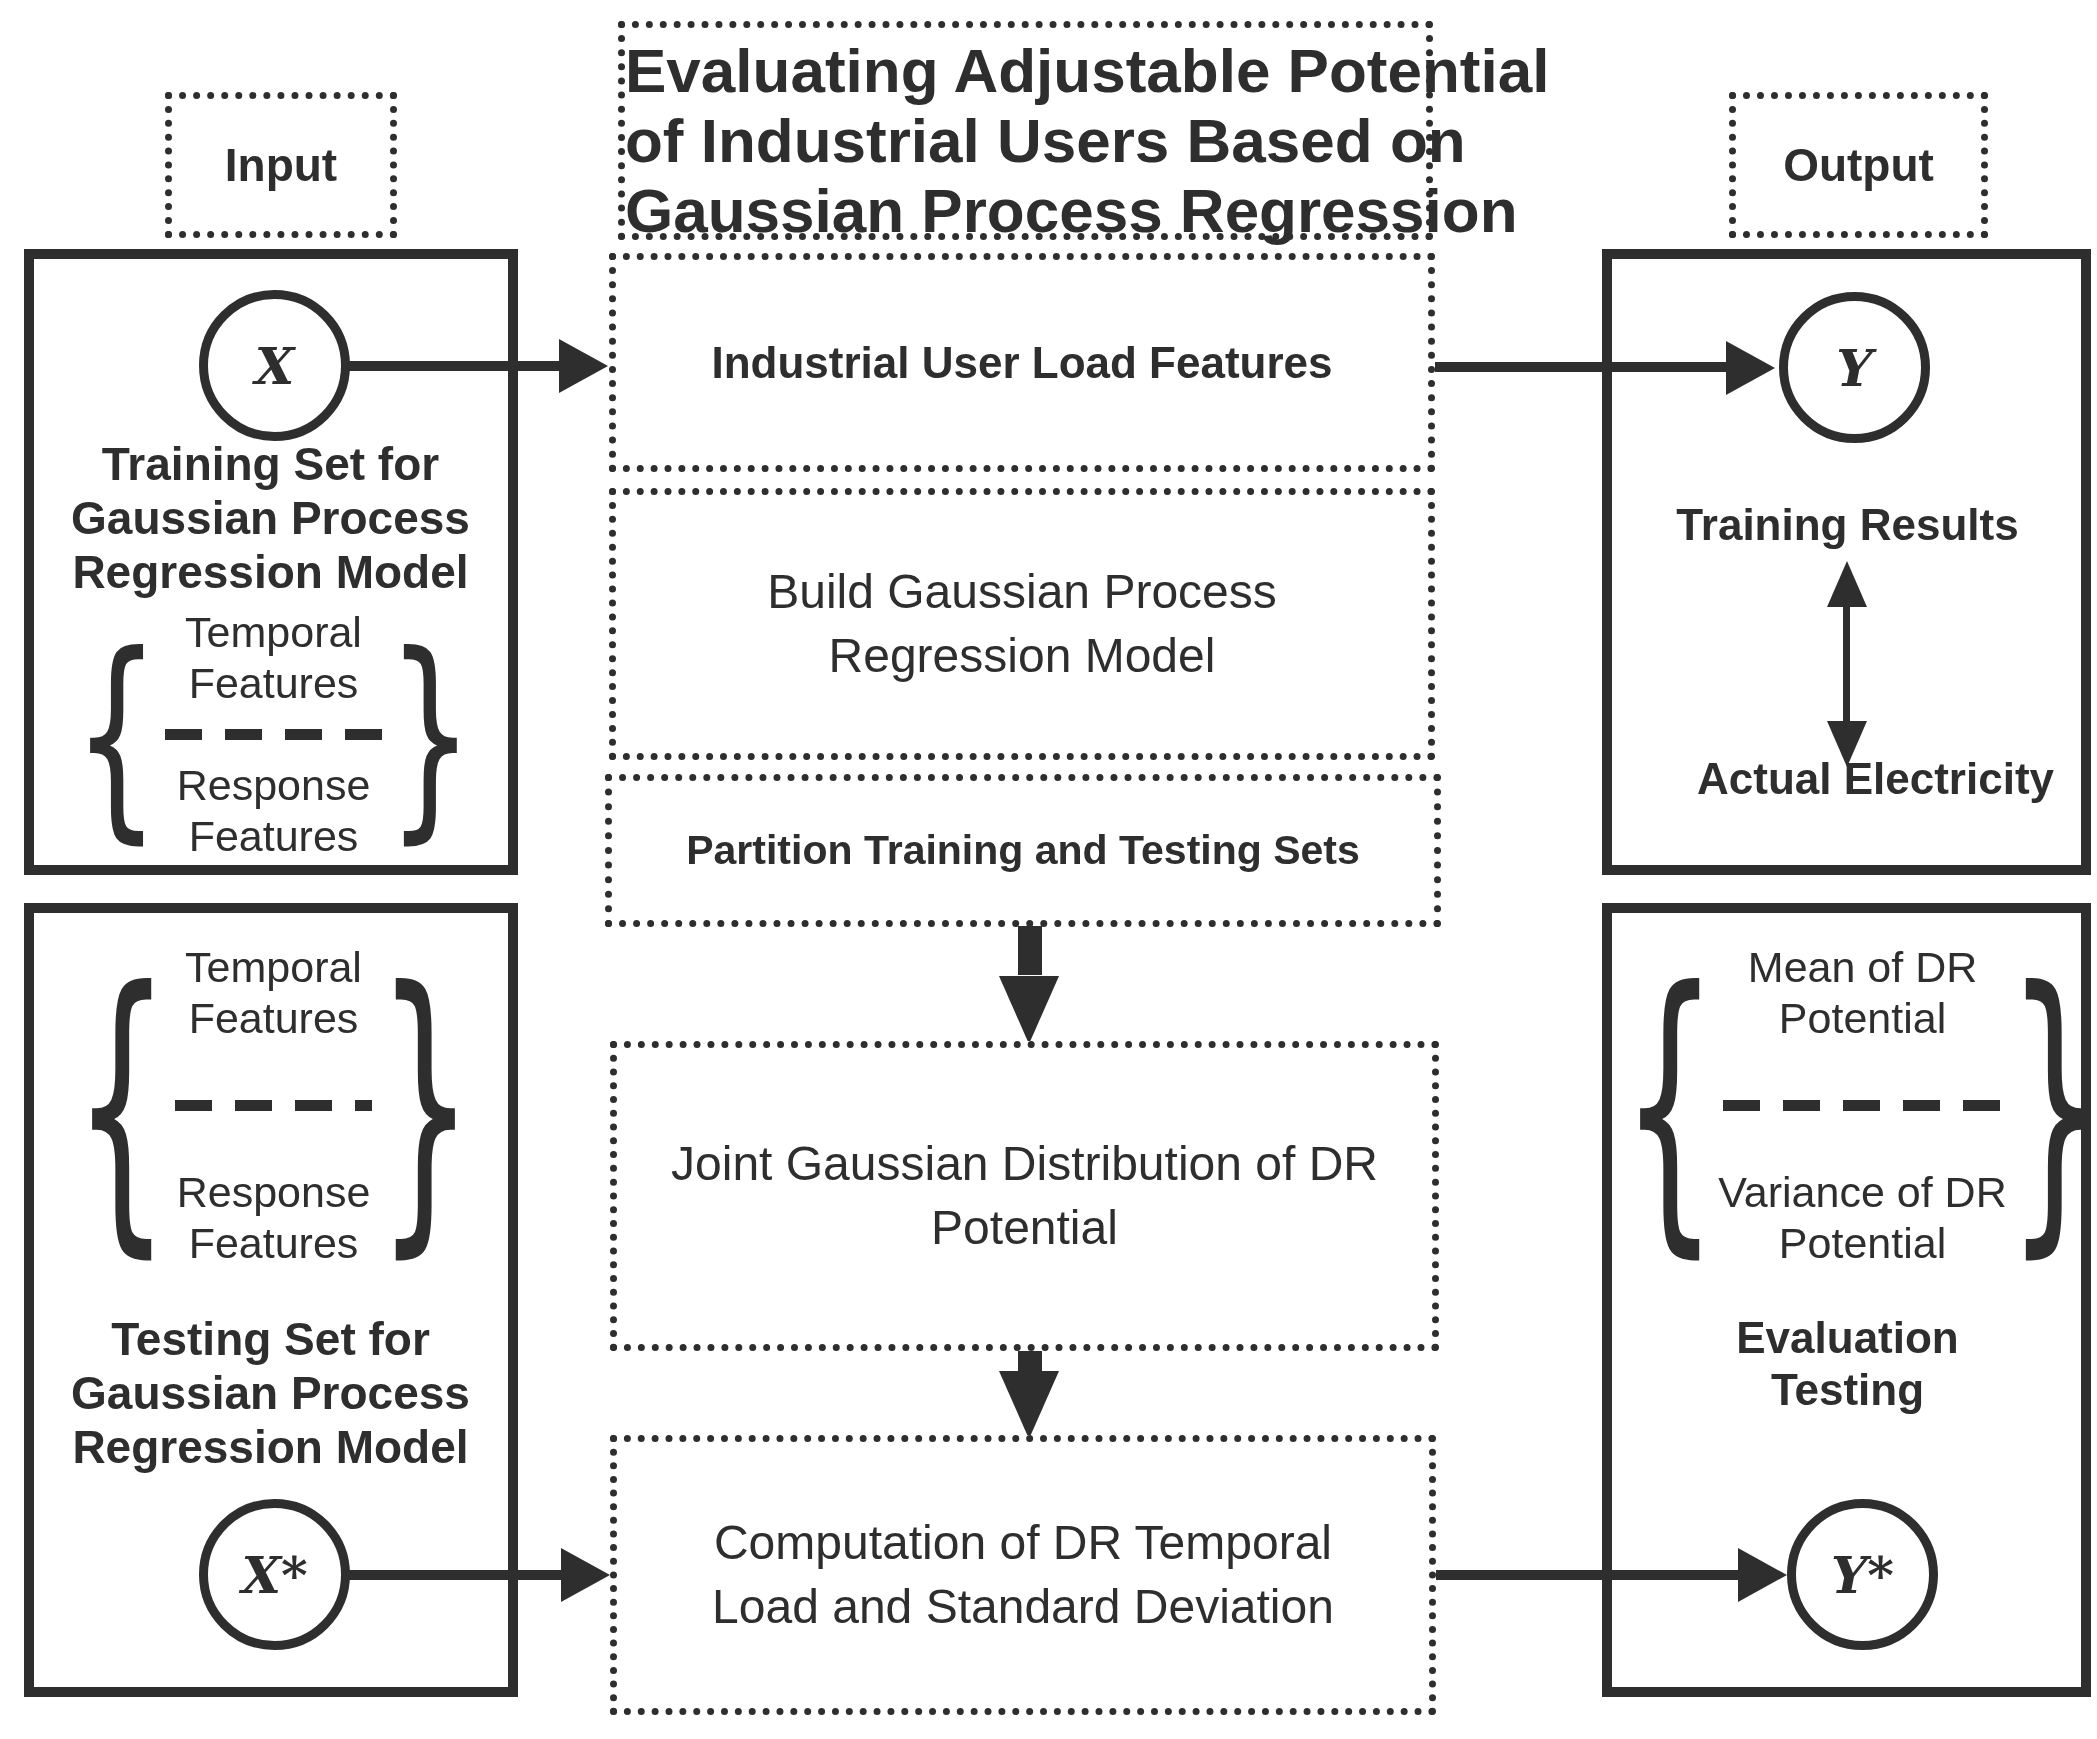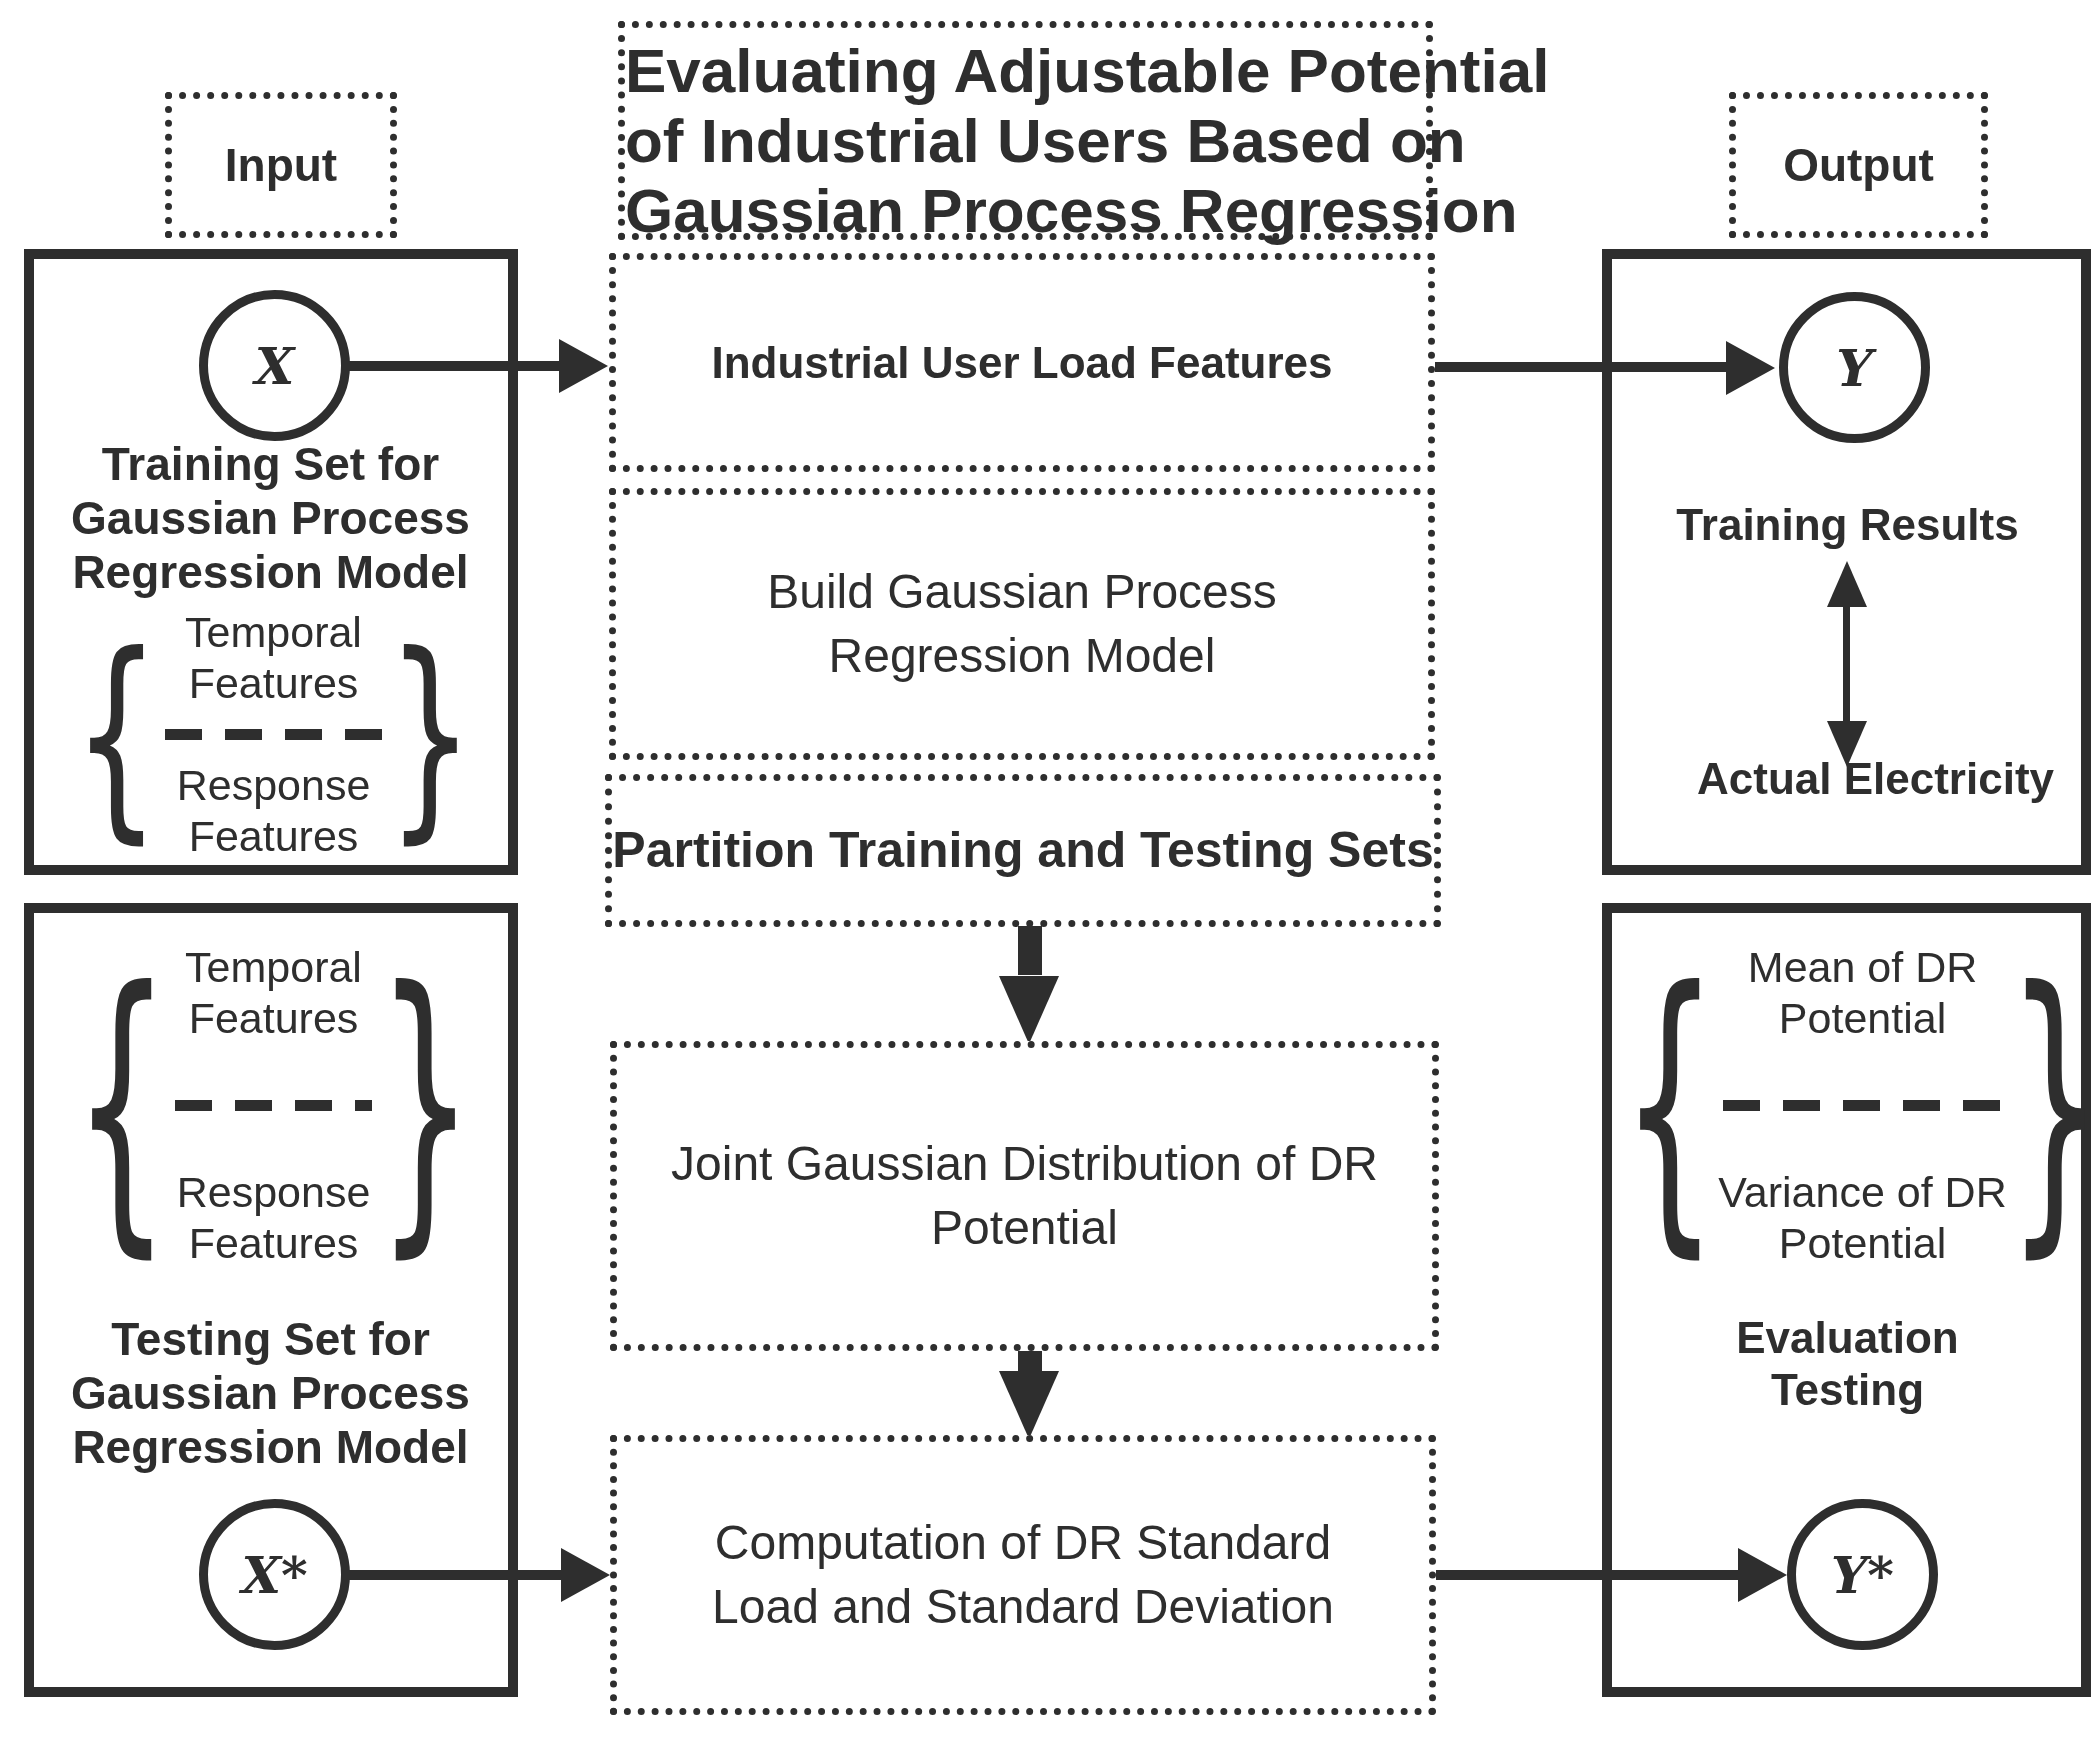--- a/index.html
+++ b/index.html
@@ -17,21 +17,21 @@
   }
   .abs{position:absolute;}
   
   .solid-box{border:10.3px solid var(--ink);background:var(--bg);box-sizing:border-box;}
   .dotted-box{border:7.2px dotted var(--ink);background:var(--bg);box-sizing:border-box;}
   .center-flex{display:flex;align-items:center;justify-content:center;text-align:center;}
   .lines{text-align:center;}
   .ln{display:block;white-space:nowrap;}
   .header-lines{font-size:62px;font-weight:bold;line-height:70px;padding-top:8px;}
   .mid-label{font-size:48px;font-weight:normal;line-height:64px;}
-  .mid-label-sm{font-size:50px;font-weight:bold;line-height:57px;}
+  .mid-label-sm{font-size:41px;font-weight:bold;line-height:57px;}
   .side-title{font-size:46px;font-weight:bold;line-height:54px;}
   .side-label{font-size:44px;font-weight:bold;line-height:52px;}
   .tag-label{font-size:46px;font-weight:bold;}
   
   .node-circle{
     border:9.5px solid var(--ink);border-radius:50%;
     width:151px;height:151px;box-sizing:border-box;
     display:flex;align-items:center;justify-content:center;
     font-family:"DejaVu Serif","Liberation Serif",serif;
     font-style:italic;font-weight:bold;font-size:51px;
@@ -169,21 +169,21 @@
       <span class="ln">Joint Gaussian Distribution of DR</span>
       <span class="ln">Potential</span>
     </div>
   </div>
 
   <div class="abs blk-stem" style="left:1018px;top:1351px;height:20.7px;"></div>
   <div class="abs blk-head" style="left:999px;top:1371px;"></div>
 
   <div class="abs dotted-box center-flex" style="left:610px;top:1435px;width:826px;height:280px;">
     <div class="lines mid-label">
-      <span class="ln">Computation of DR Standard</span>
+      <span class="ln">Computation of DR Temporal</span>
       <span class="ln">Load and Standard Deviation</span>
     </div>
   </div>
 
   <div class="abs dotted-box center-flex tag-label" style="left:1729px;top:92px;width:259px;height:146px;">
     <span>Output</span>
   </div>
 
   <div class="abs solid-box" style="left:1602px;top:249px;width:489px;height:626px;"></div>
 

